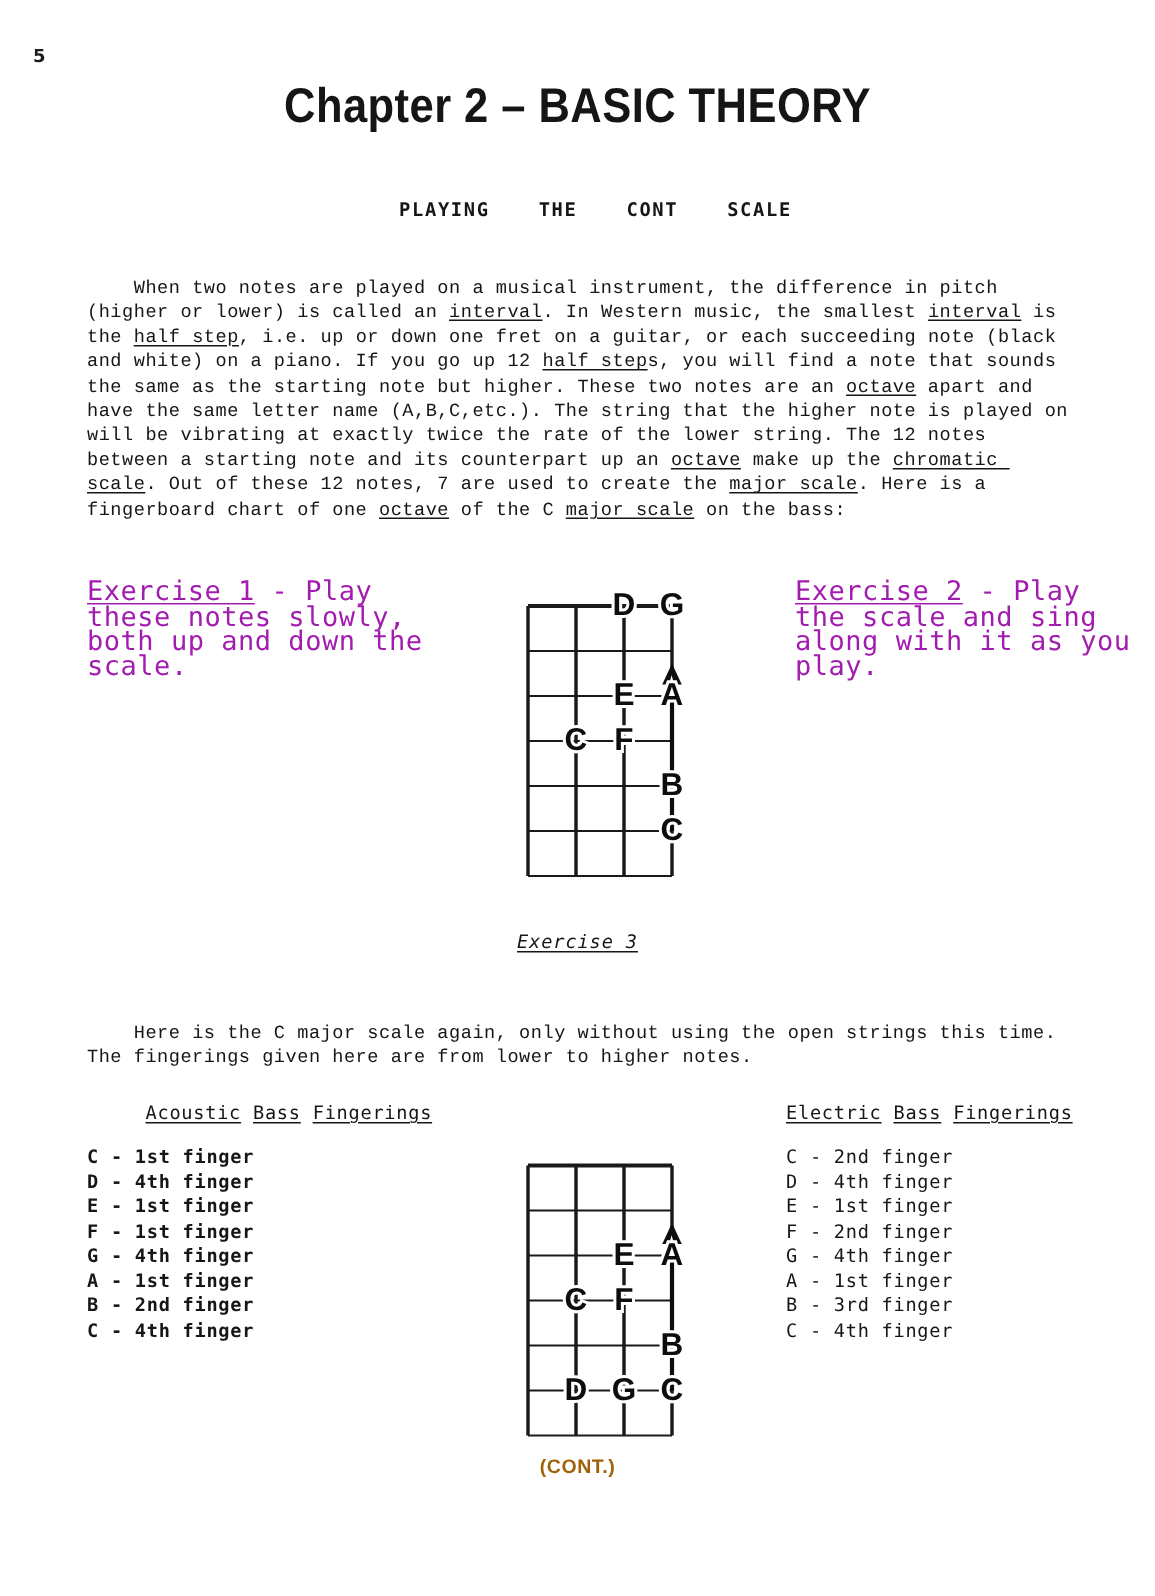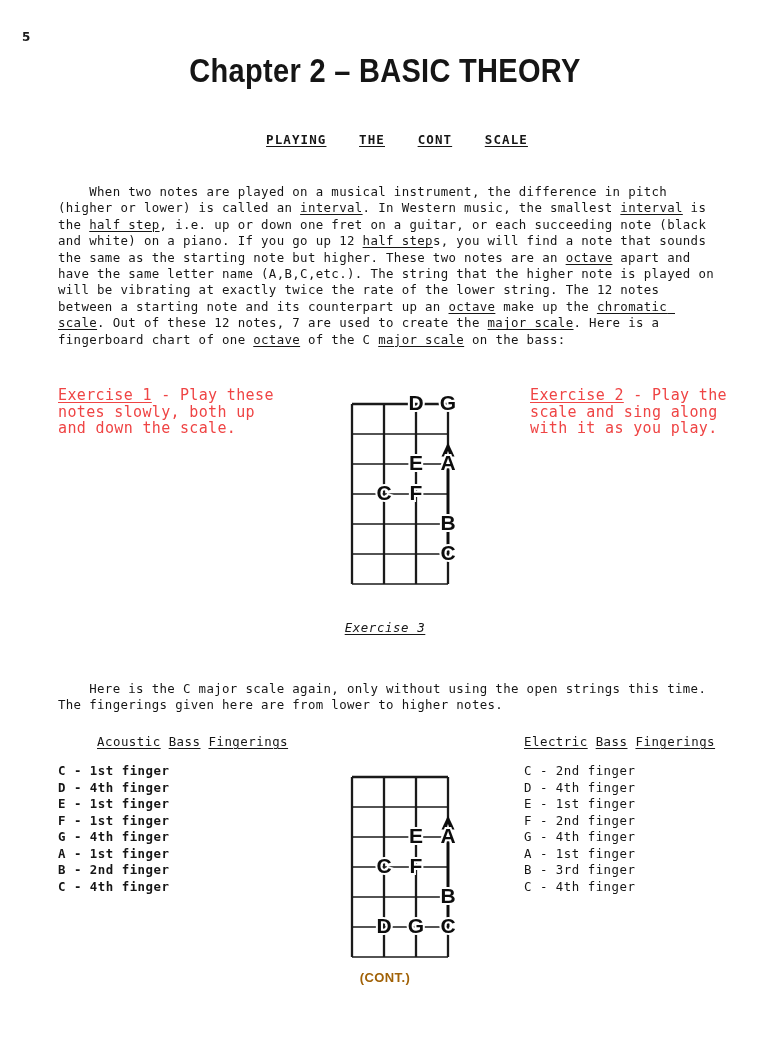--- a/index.html
+++ b/index.html
@@ -46,52 +46,52 @@
     left: 0;
     top: 132px;
     width: 770px;
     text-align: center;
     font-size: 12.5px;
     font-weight: bold;
     letter-spacing: 1.1px;
     color: #161616;
   }
   .section-heading span.u {
-    text-decoration: underline;
     text-underline-offset: 2px;
     padding-left: 24px;
   }
 
   .body-para {
     position: absolute;
     font-size: 12.4px;
     line-height: 16.4px;
     letter-spacing: 0.35px;
     color: #161616;
     white-space: pre-wrap;
+    font-family: Liberation Mono, monospace;
   }
   .body-para u { text-decoration: underline; text-underline-offset: 1.5px; }
 
   #para-intro {
     left: 58px;
     top: 184px;
     width: 660px;
   }
   #para-second {
     left: 58px;
     top: 681px;
     width: 660px;
   }
 
   .exercise-block {
     position: absolute;
-    font-size: 15px;
+    font-size: 18px;
     line-height: 16.6px;
     letter-spacing: 0.35px;
-    color: #ef4444;
+    color: #a21caf;
   }
   .exercise-block .lbl { text-decoration: underline; text-underline-offset: 1.5px; }
 
   #exercise-1 { left: 58px; top: 387px; width: 230px; }
   #exercise-2 { left: 530px; top: 387px; width: 230px; }
 
   .exercise-3-heading {
     position: absolute;
     left: 0;
     top: 620px;

